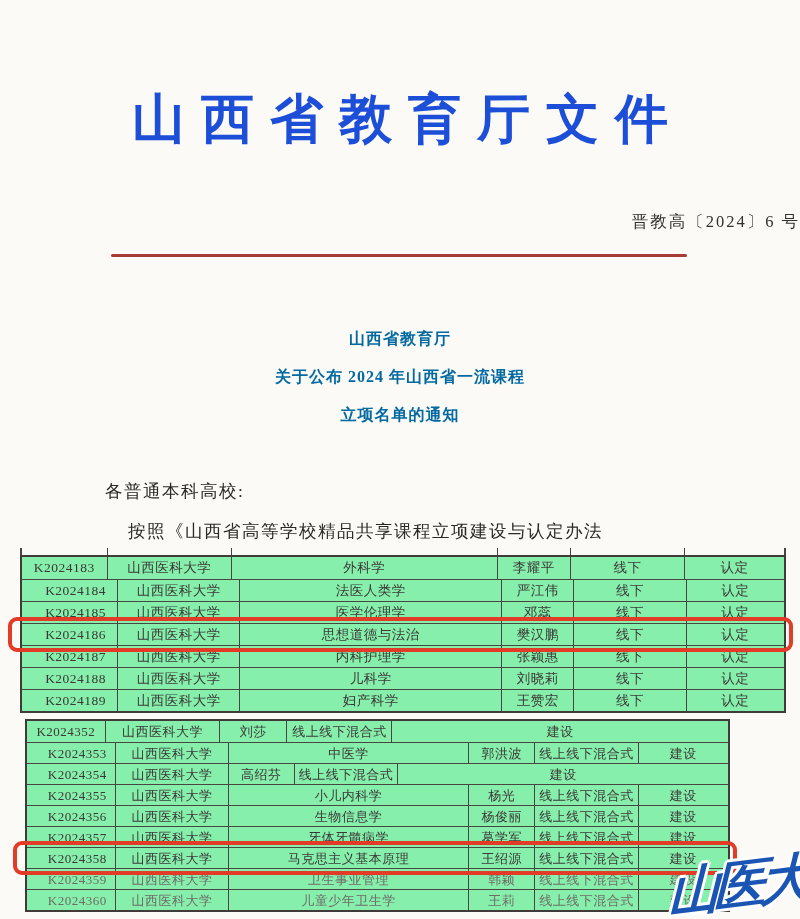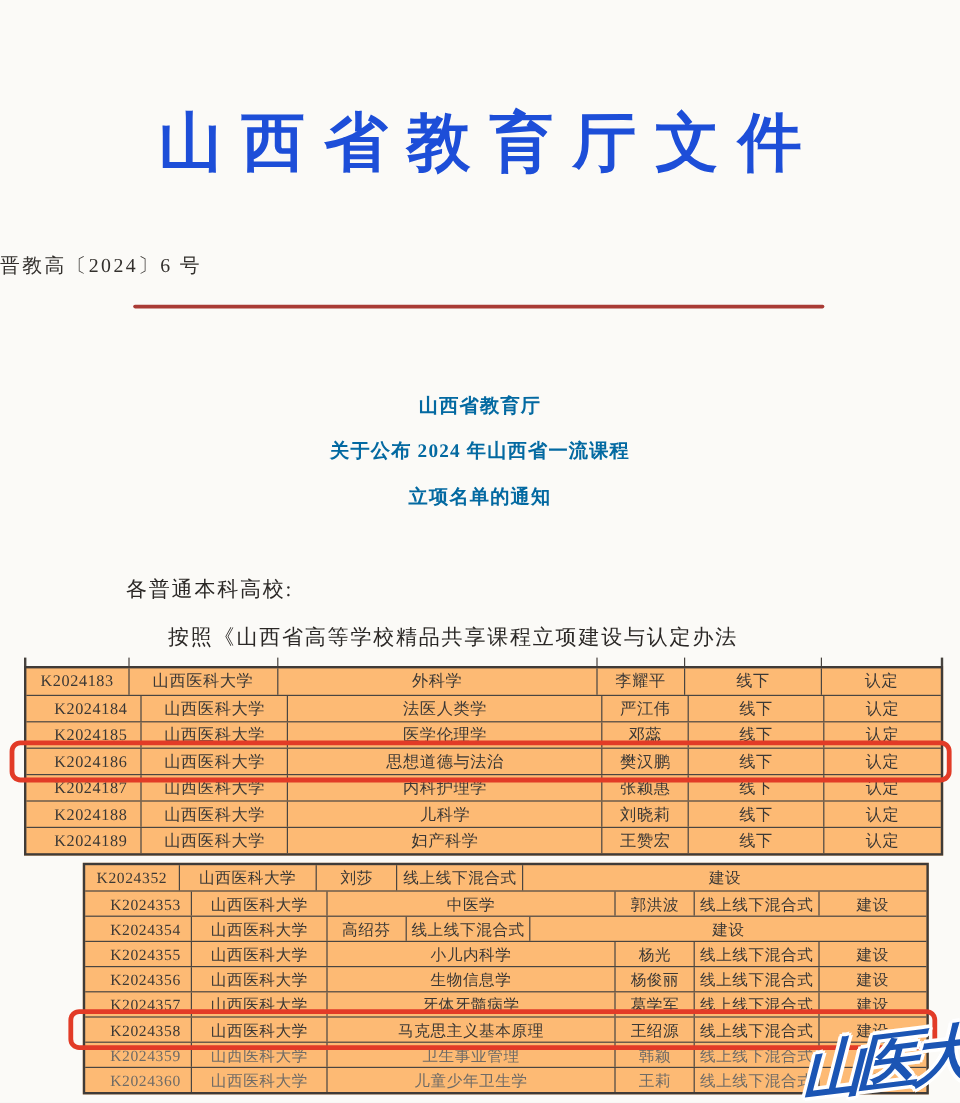--- a/index.html
+++ b/index.html
@@ -17,21 +17,21 @@
   .letterhead{
     position:absolute;top:84px;left:0;width:100%;
     text-align:center;
     color:#1d4ed8;
     font-size:53px;font-weight:bold;
     letter-spacing:16px;text-indent:16px;
     white-space:nowrap;
   }
   .docnum{
     position:absolute;top:211px;left:0;width:100%;
-    text-align:left;
+    text-align:right;
     font-size:16.5px;color:#33302d;
     letter-spacing:2px;
   }
   .redline{
     position:absolute;top:254px;left:111px;
     width:576px;height:3px;
     background:#a93b35;
     border-radius:2px;
   }
   
@@ -41,41 +41,41 @@
     font-size:16px;font-weight:bold;color:#0369a1;
     line-height:38px;
     letter-spacing:1px;
   }
   .salutation{
     position:absolute;top:479px;left:105px;
     font-size:17.5px;color:#2b2826;
     letter-spacing:1.5px;
   }
   .bodytext{
-    position:absolute;top:519px;left:140px;
+    position:absolute;top:519px;left:128px;
     font-size:17.5px;color:#2b2826;
     letter-spacing:1.5px;white-space:nowrap;
   }
   
   .stub{
     position:absolute;top:548px;left:20px;width:766px;height:7px;
     display:flex;
     border-left:2px solid #46423e;border-right:2px solid #46423e;
     box-sizing:border-box;
   }
   .stub > div{box-sizing:border-box;height:100%;}
   .stub > div + div{border-left:1px solid #46423e;}
   .tsec{
     position:absolute;
     box-sizing:border-box;
     border:2px solid #3f3b38;
-    background:#fdba74;
+    background:#86efac;
   }
   .sec1{top:555px;left:20px;width:766px;}
-  .sec2{top:719px;left:25px;width:705px;margin-left:44px;}
+  .sec2{top:719px;left:25px;width:705px;}
   .trow{
     position:relative;
     display:flex;
     box-sizing:border-box;
   }
   .sec1 .trow{height:22px;line-height:22px;font-size:13.5px;}
   .sec2 .trow{height:21px;line-height:21px;font-size:13px;}
   .trow + .trow{border-top:1px solid #494541;padding-left:12px;}
   .tcell{
     box-sizing:border-box;

